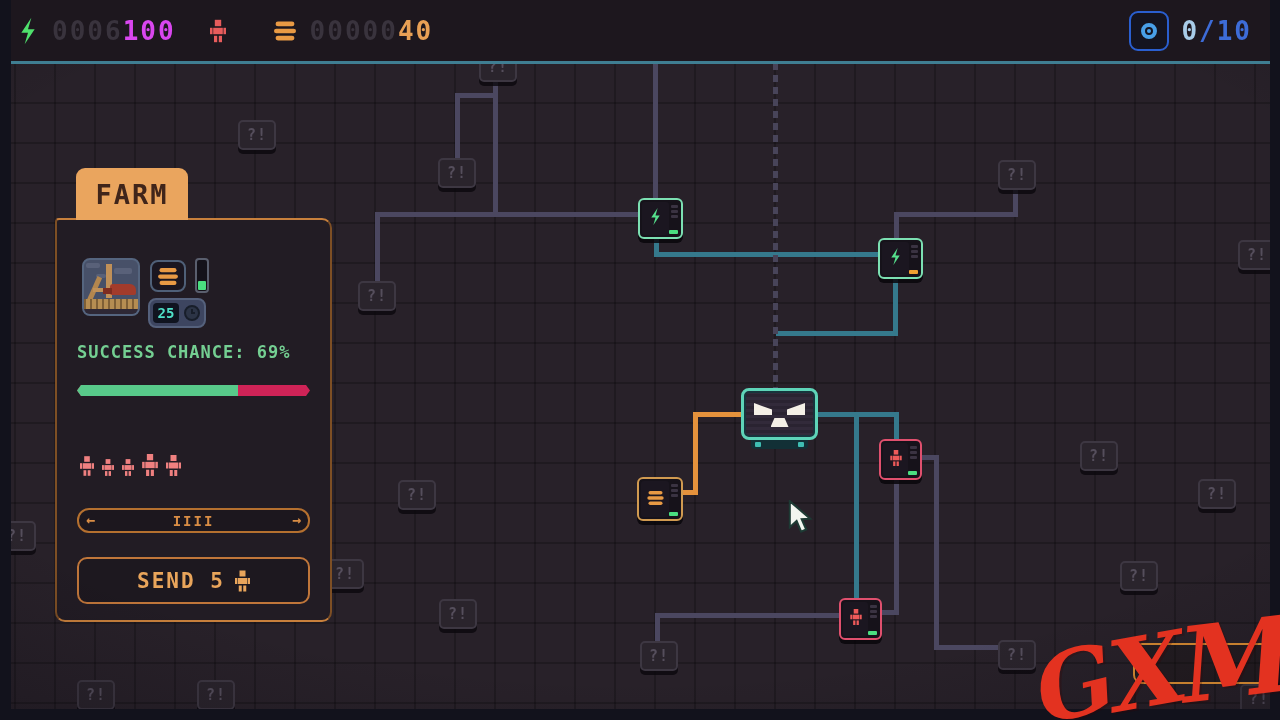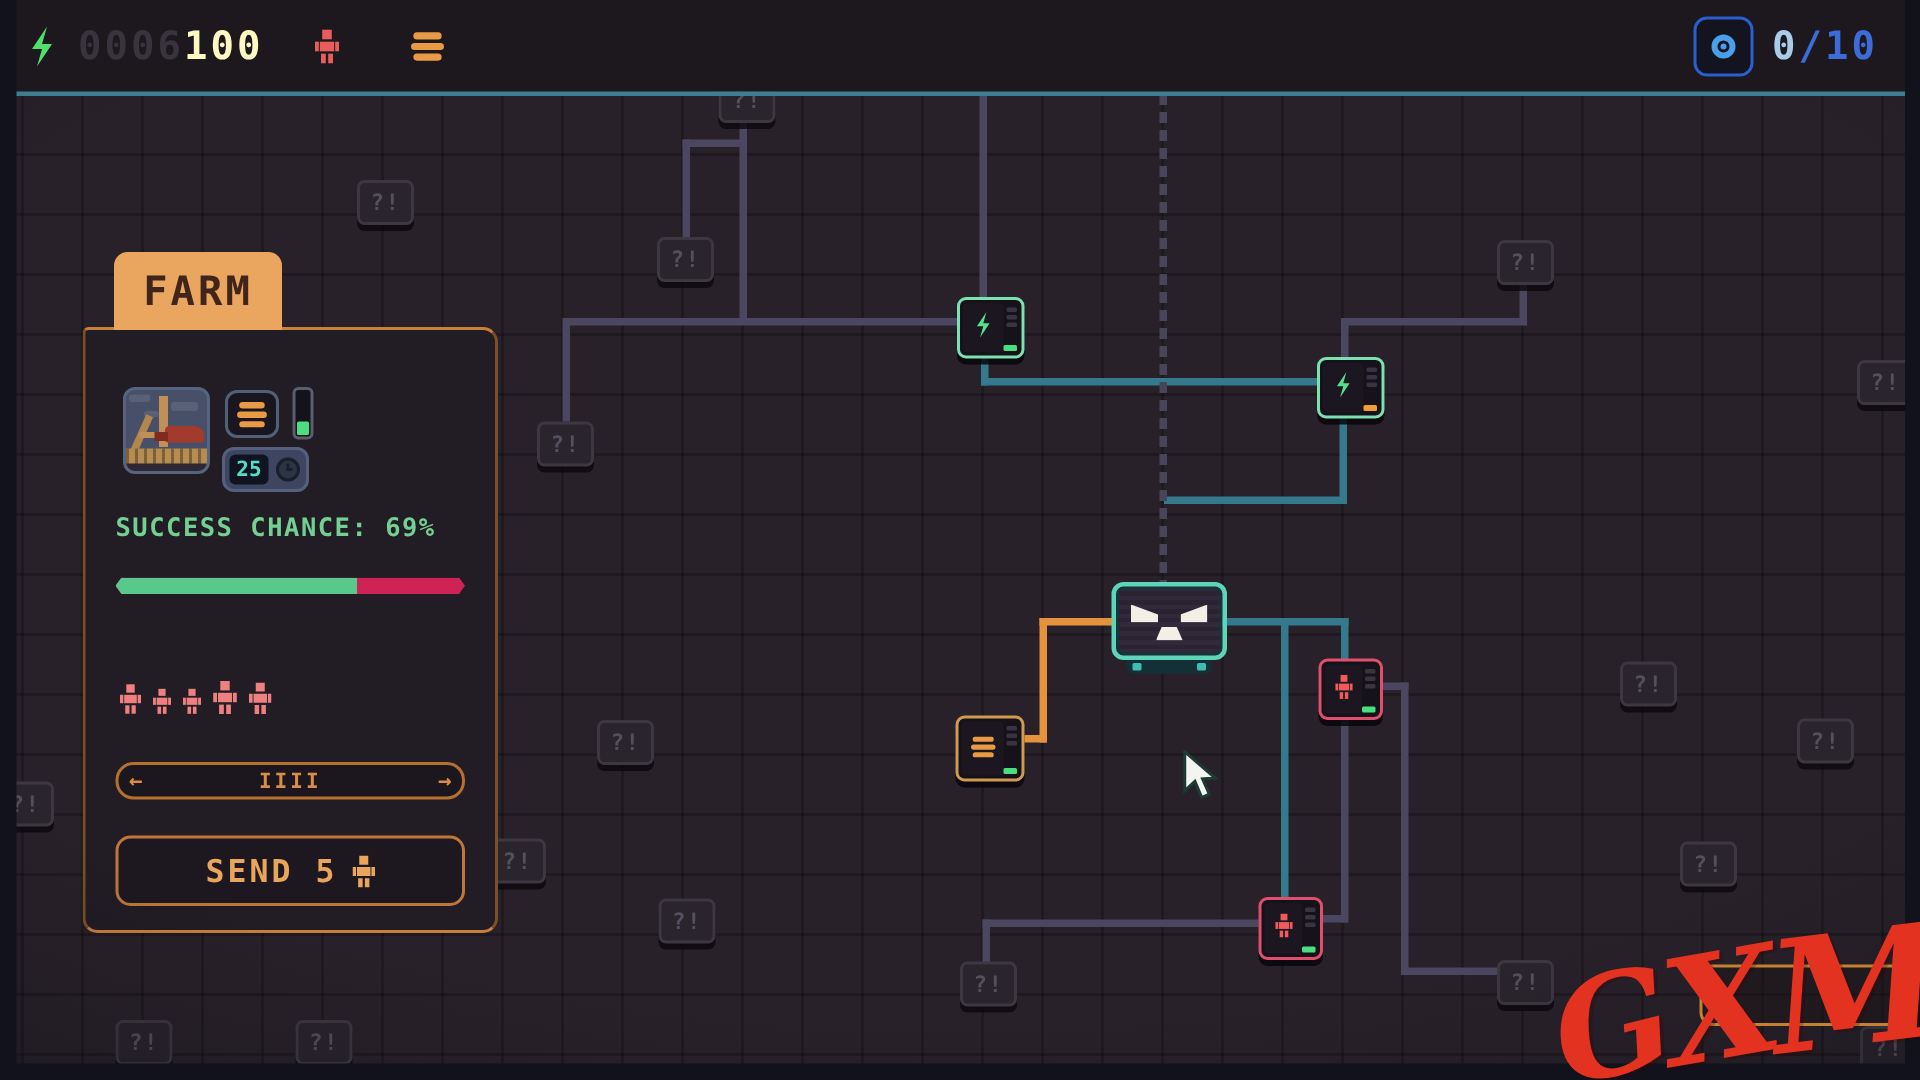--- a/index.html
+++ b/index.html
@@ -307,21 +307,21 @@
 
   <div class="vignette"></div>
 
   <div id="topbar">
     <div class="res">
       <span class="ricon">
         <svg width="20" height="28" viewBox="0 0 12 16">
             <path d="M8 0 2 9h4l-2 7 6-9H6z" fill="#4fe06c"></path>
           </svg>
       </span>
-      <span class="digits"><span class="pad">0006</span><span style="color:#fef9c3">100</span></span>
+      <span class="digits"><span class="pad">0006</span><span style="color:#d946ef">100</span></span>
     </div>
     <div class="res" style="margin-left:34px">
       <span class="ricon">
         <svg width="16" height="26" viewBox="0 0 10 14">
             <g fill="#e85c5c">
               <rect x="3" y="0" width="4" height="4"></rect>
               <rect x="2" y="5" width="6" height="4"></rect>
               <rect x="0" y="5" width="1.6" height="4"></rect>
               <rect x="8.4" y="5" width="1.6" height="4"></rect>
               <rect x="2.5" y="10" width="2" height="4"></rect>
@@ -333,20 +333,21 @@
     <div class="res" style="margin-left:34px">
       <span class="ricon">
         <svg width="22" height="20" viewBox="0 0 14 12">
             <g fill="#e89a44">
               <rect x="1" y="0" width="12" height="3" rx="1.5"></rect>
               <rect x="0" y="4.5" width="14" height="3" rx="1.5"></rect>
               <rect x="1" y="9" width="12" height="3" rx="1.5"></rect>
             </g>
           </svg>
       </span>
+      <span class="digits"><span class="pad">00000</span><span style="color:#e8a055">40</span></span>
     </div>
     <div class="counter">
       <span class="counter-btn">
           <span class="ring"></span>
         </span>
       <span class="grp">
           <span class="cval">0</span>
           <span class="csep">/</span>
           <span class="ctot">10</span>
         </span>

